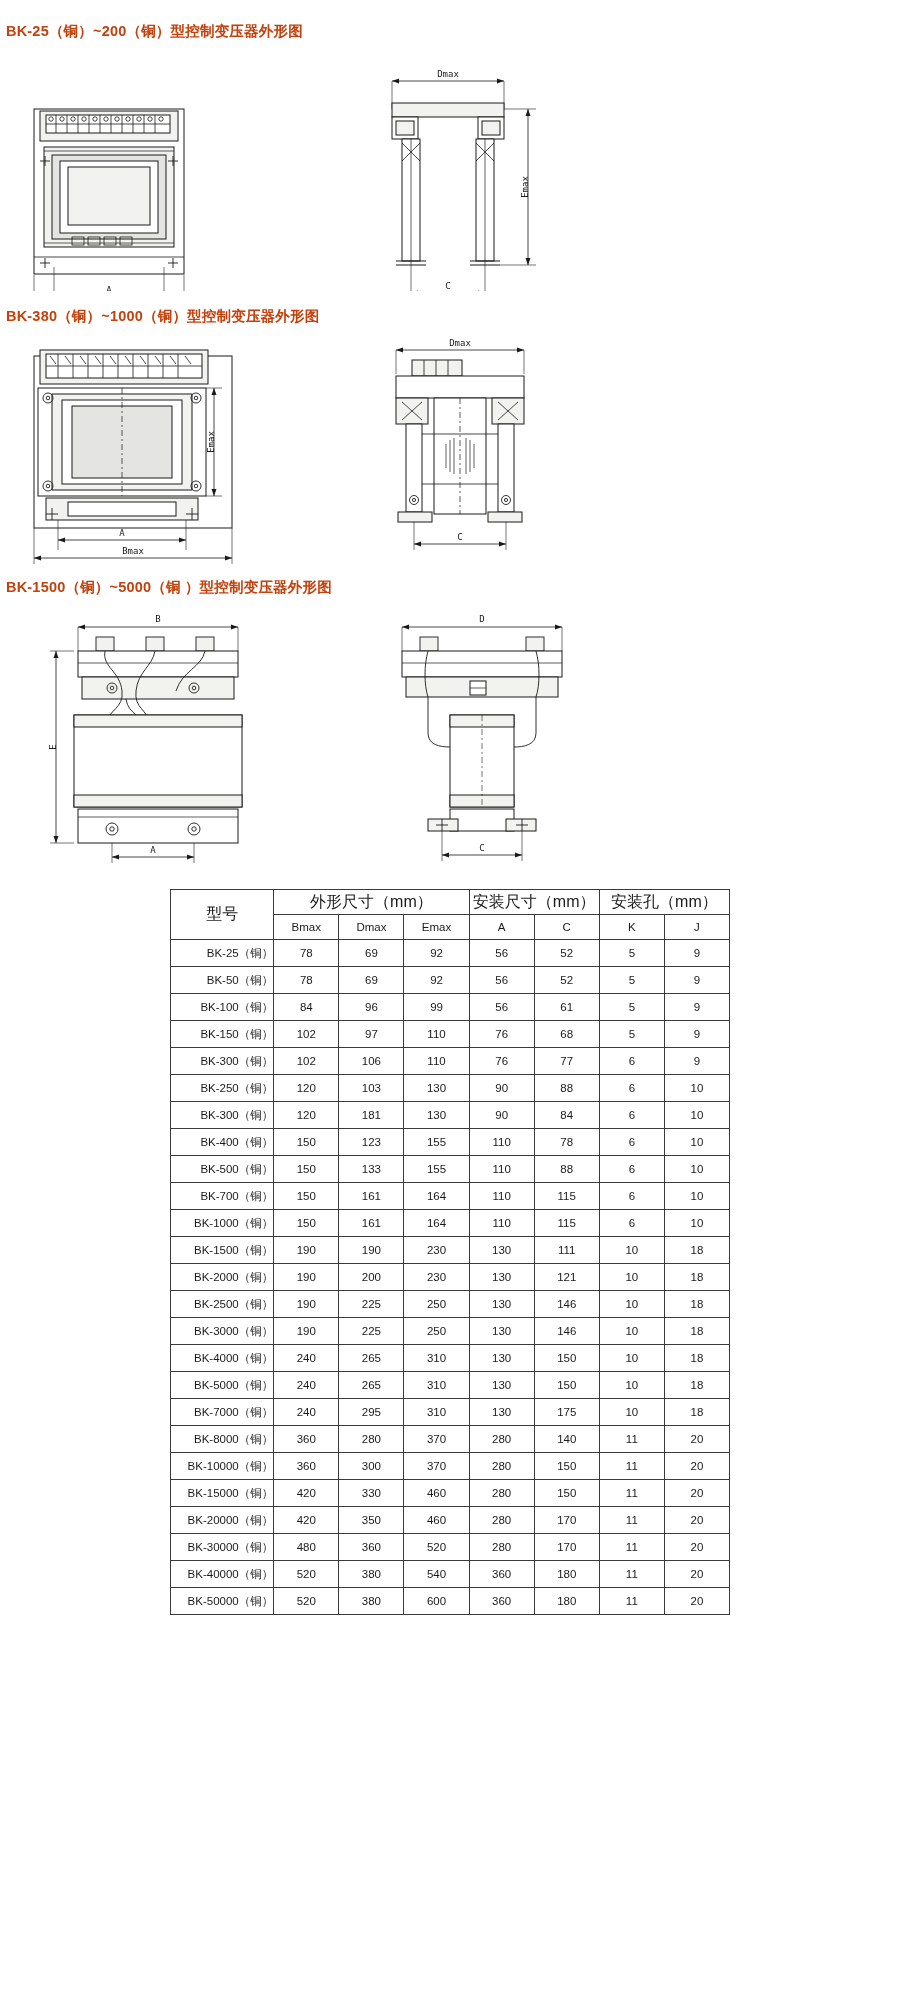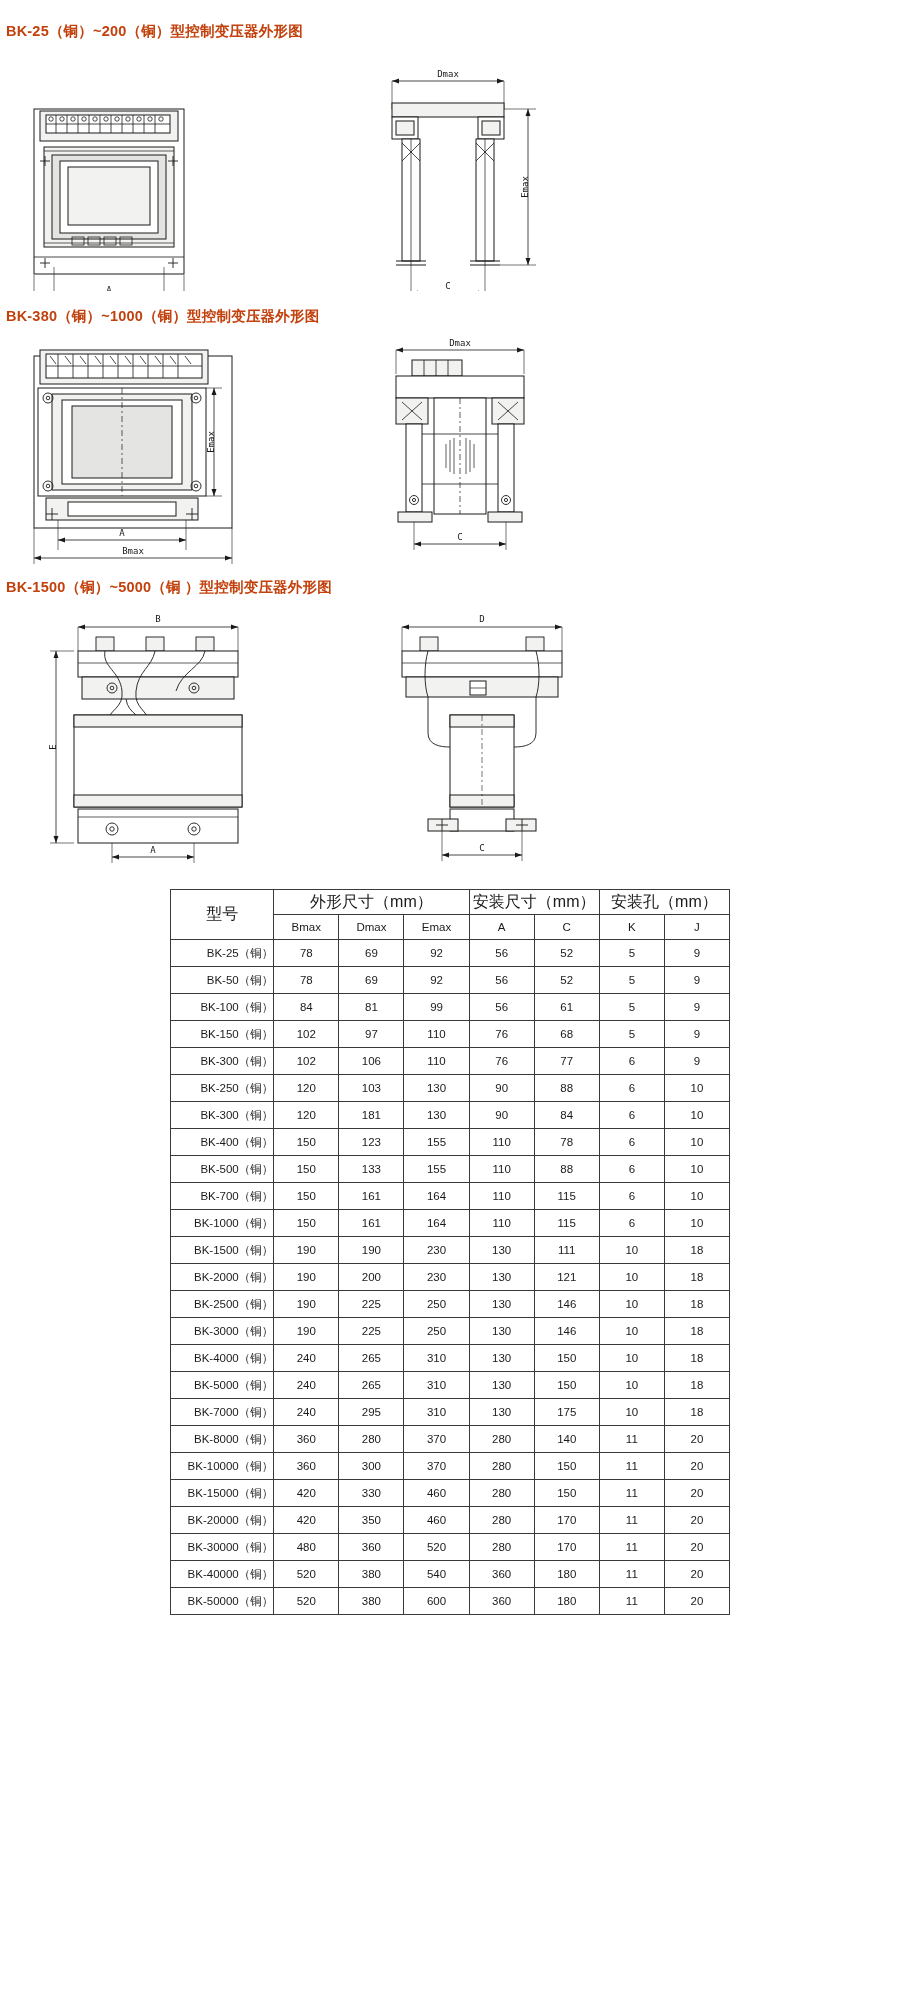--- a/index.html
+++ b/index.html
@@ -544,21 +544,21 @@
             <td class="num">69</td>
             <td class="num">92</td>
             <td class="num">56</td>
             <td class="num">52</td>
             <td class="num">5</td>
             <td class="num">9</td>
           </tr>
           <tr>
             <td class="model">BK-100（铜）</td>
             <td class="num">84</td>
-            <td class="num">81</td>
+            <td class="num">96</td>
             <td class="num">99</td>
             <td class="num">56</td>
             <td class="num">61</td>
             <td class="num">5</td>
             <td class="num">9</td>
           </tr>
           <tr>
             <td class="model">BK-150（铜）</td>
             <td class="num">102</td>
             <td class="num">97</td>

